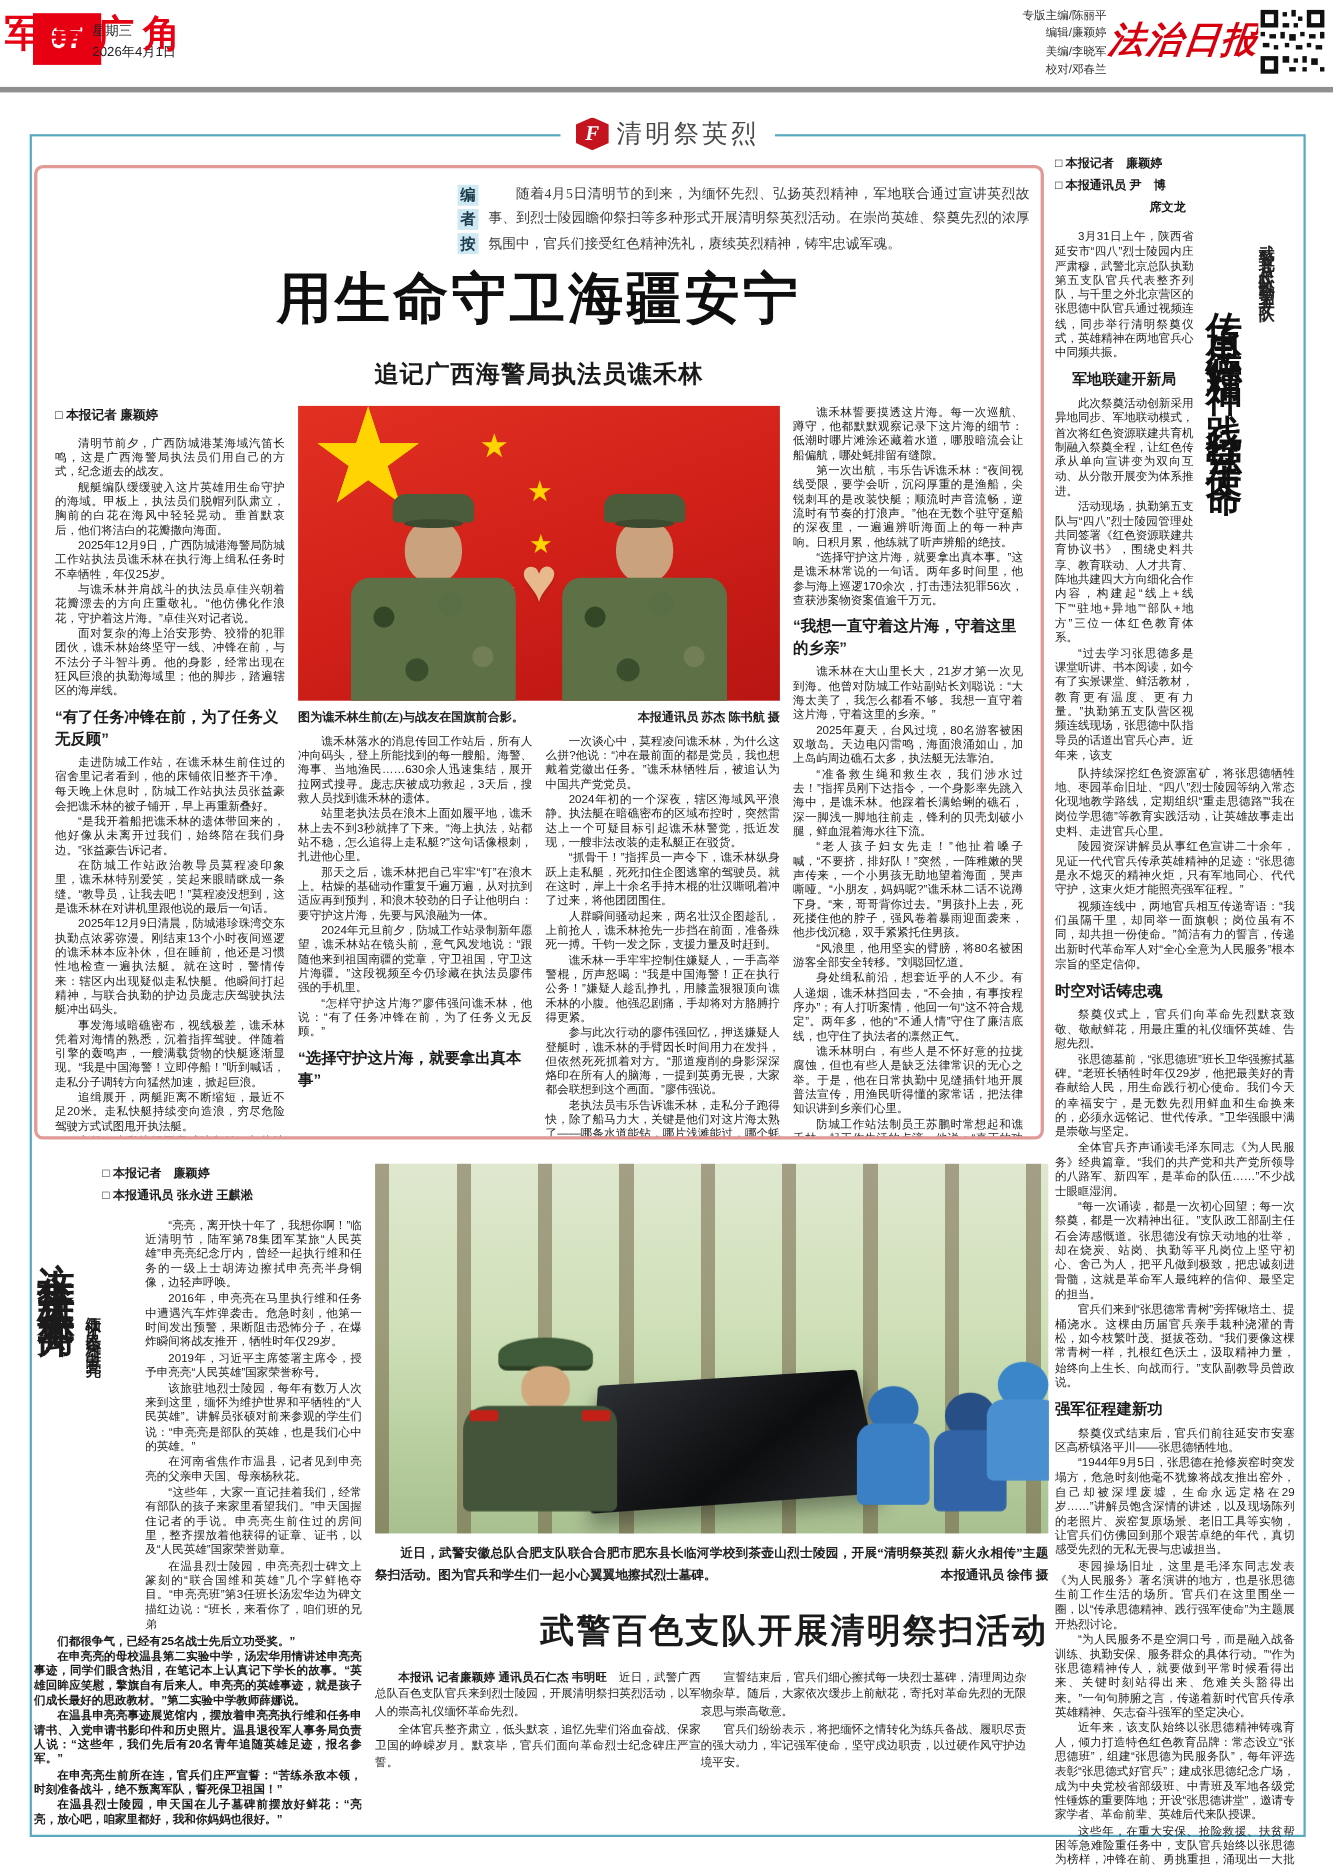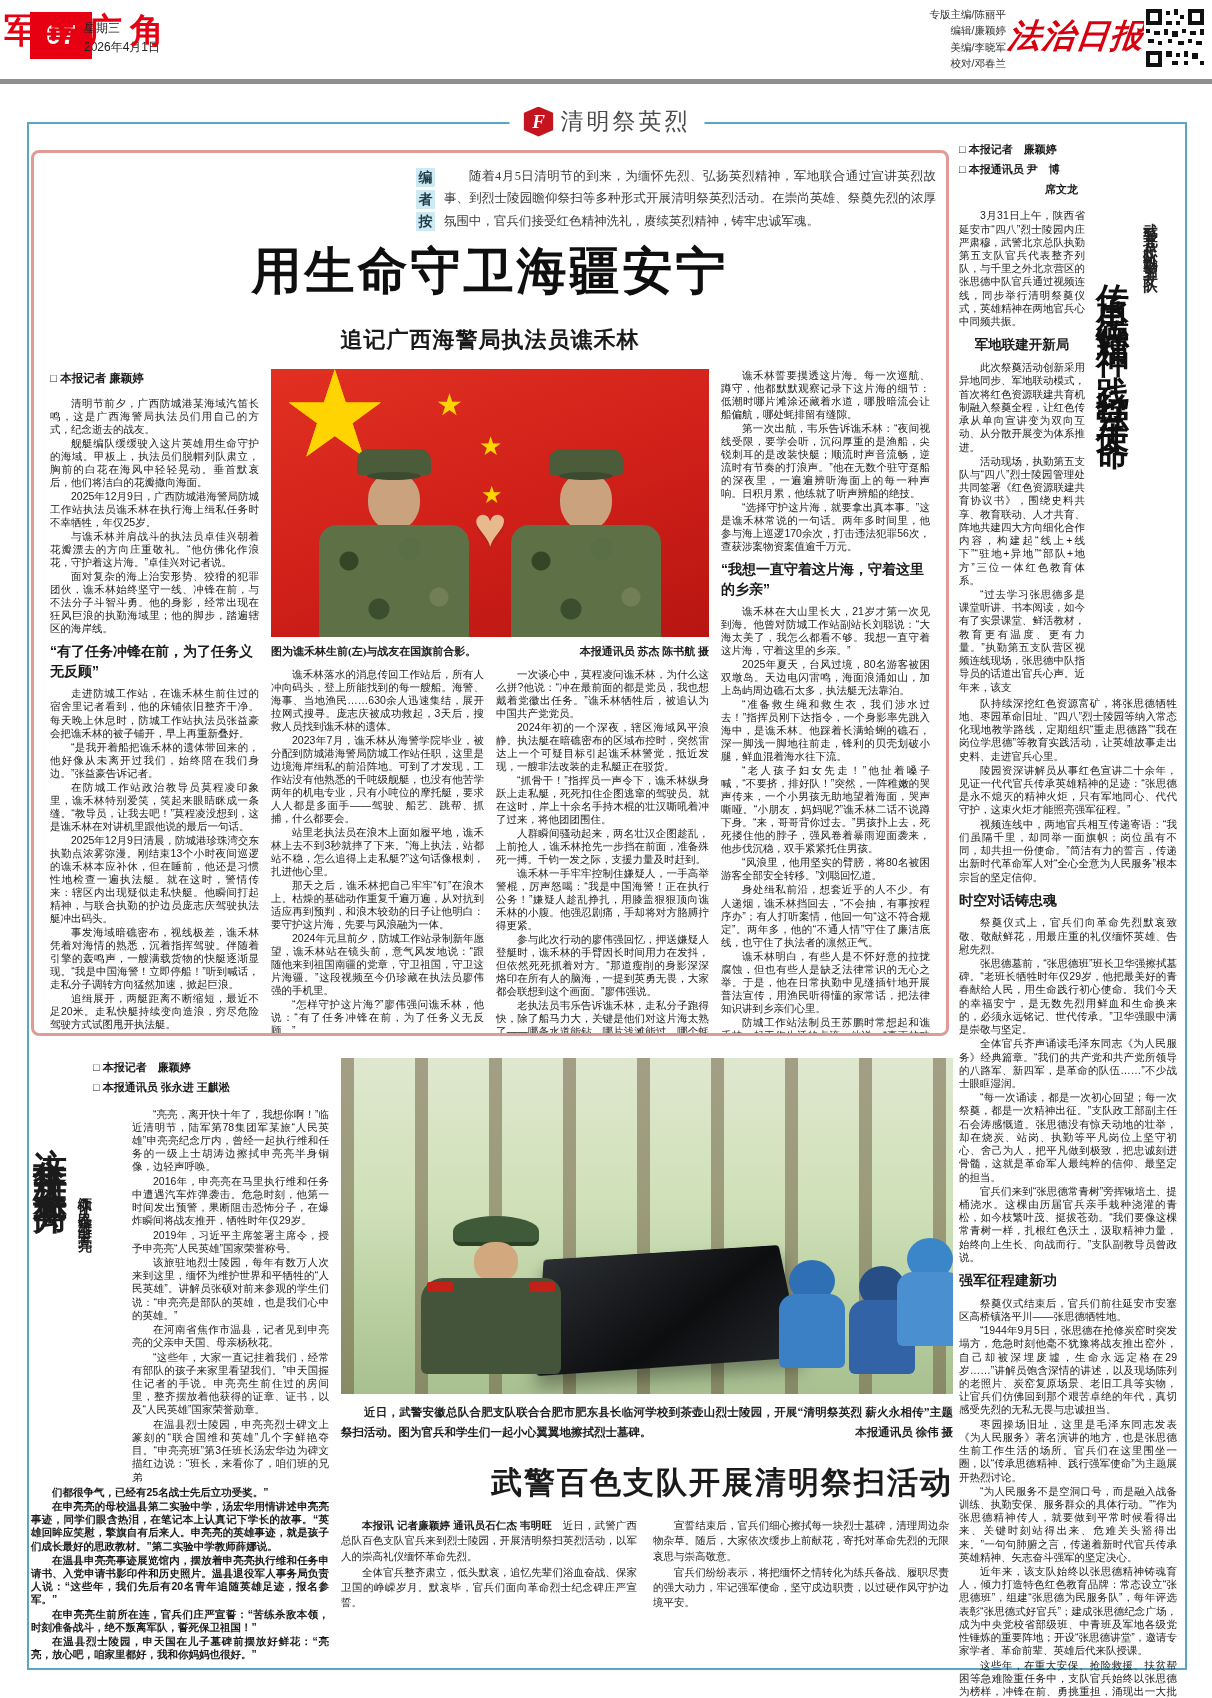--- a/index.html
+++ b/index.html
@@ -145,21 +145,21 @@
   .child .cbody { width: 66px; height: 74px; border-radius: 16px 16px 6px 6px; margin-top: -8px; }
   .child.c1 { left: 438px; } .child.c2 { left: 508px; bottom: 20px; } .child.c3 { left: 556px; bottom: 48px; }
   .c1 .hood { background: #2f6fb4; } .c1 .cbody { background: #3b7fc4; }
   .c2 .hood { background: #274f86; } .c2 .cbody { background: #3263a6; }
   .c3 .hood { background: #3a86c8; } .c3 .cbody { background: #4a90d0; }
   .mid-caption { font-family: "Liberation Serif", serif; font-size: 11.5px; font-weight: 700;
     line-height: 1.75; color: #222; text-align: justify; text-indent: 2em; margin-top: 8px; }
   .mid-caption .credit { float: right; text-indent: 0; }
   .mid-headline { text-align: right; font-size: 31px; font-weight: 800; letter-spacing: 2px;
     margin: 20px 0 14px 0; }
-  .mid-article-cols { display: flex; gap: 16px; }
+  .mid-article-cols { display: flex; }
   .mid-article-col { width: 296px; font-size: 10.5px; line-height: 1.45; text-align: justify; }
   .lead b { font-weight: 800; }
   .lead { text-indent: 2em; }
 </style>
 </head>
 <body>
 
 <div class="header">
   <div class="pagenum">07</div>
   <div class="dateblock">
@@ -278,21 +278,20 @@
               <div class="heart-hands">♥</div>
             </div>
             <div class="caption-row">
               <span>图为谯禾林生前(左)与战友在国旗前合影。</span>
               <span>本报通讯员 苏杰 陈书航 摄</span>
             </div>
             <div class="mid-cols">
               <div class="col">
                 <div>
                     <p class="para">谯禾林落水的消息传回工作站后，所有人冲向码头，登上所能找到的每一艘船。海警、海事、当地渔民……630余人迅速集结，展开拉网式搜寻。庞志庆被成功救起，3天后，搜救人员找到谯禾林的遗体。</p>
-                    <p class="para">2023年7月，谯禾林从海警学院毕业，被分配到防城港海警局防城工作站任职，这里是边境海岸缉私的前沿阵地。可到了才发现，工作站没有他熟悉的千吨级舰艇，也没有他苦学两年的机电专业，只有小吨位的摩托艇，要求人人都是多面手——驾驶、船艺、跳帮、抓捕，什么都要会。</p>
                     <p class="para">站里老执法员在浪木上面如履平地，谯禾林上去不到3秒就摔了下来。“海上执法，站都站不稳，怎么追得上走私艇?”这句话像根刺，扎进他心里。</p>
                     <p class="para">那天之后，谯禾林把自己牢牢“钉”在浪木上。枯燥的基础动作重复千遍万遍，从对抗到适应再到预判，和浪木较劲的日子让他明白：要守护这片海，先要与风浪融为一体。</p>
                     <p class="para">2024年元旦前夕，防城工作站录制新年愿望，谯禾林站在镜头前，意气风发地说：“跟随他来到祖国南疆的党章，守卫祖国，守卫这片海疆。”这段视频至今仍珍藏在执法员廖伟强的手机里。</p>
                     <p class="para">“怎样守护这片海?”廖伟强问谯禾林，他说：“有了任务冲锋在前，为了任务义无反顾。”</p>
                     <h4 class="col-subhead">“选择守护这片海，就要拿出真本事”</h4>
                   </div>
               </div>
               <div class="col">
                 <div>
                     <p class="para">一次谈心中，莫程凌问谯禾林，为什么这么拼?他说：“冲在最前面的都是党员，我也想戴着党徽出任务。”谯禾林牺牲后，被追认为中国共产党党员。</p>

